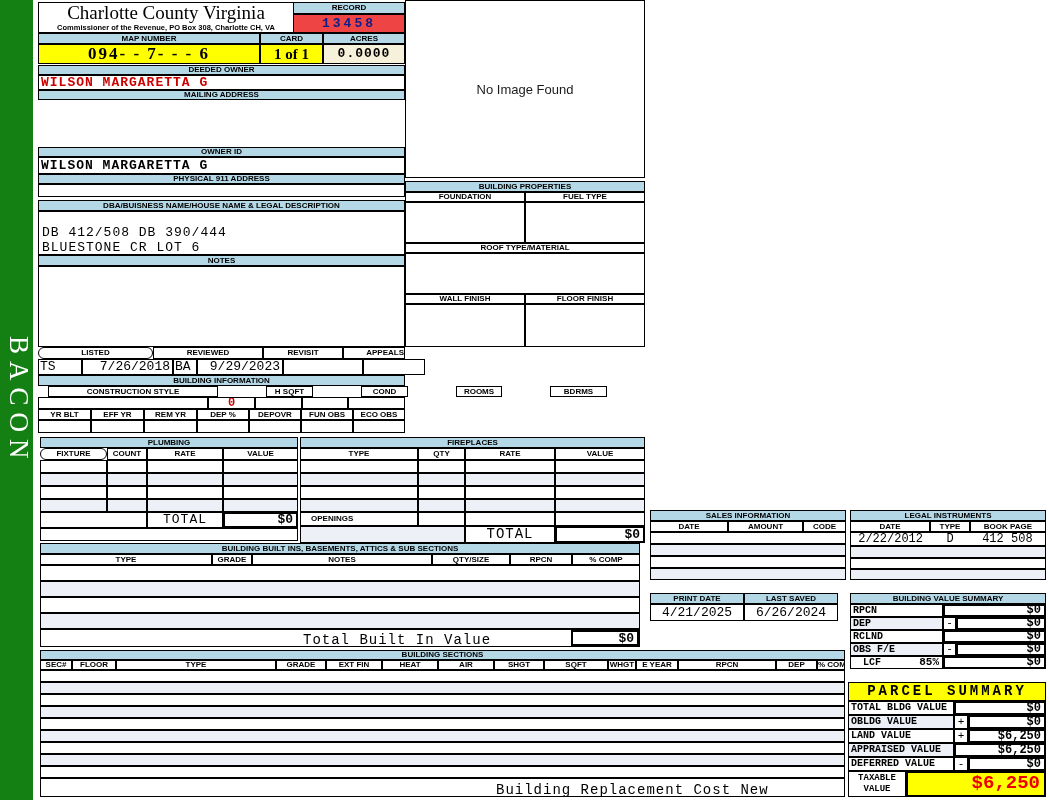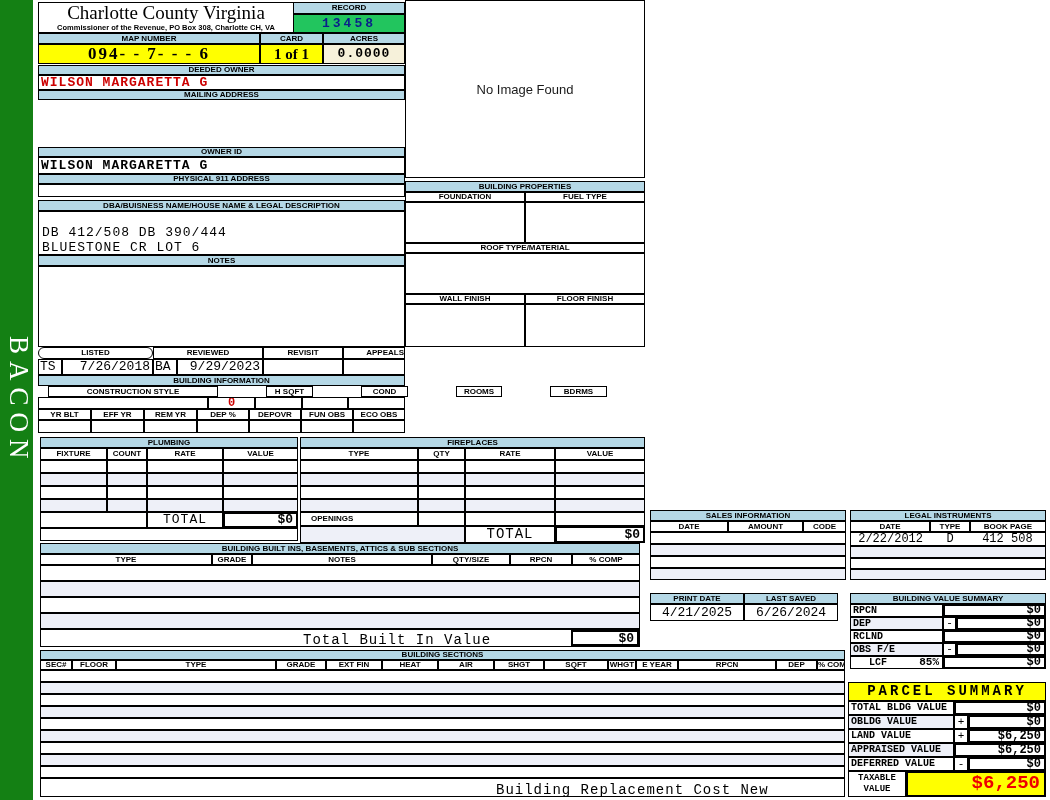--- a/index.html
+++ b/index.html
@@ -30,21 +30,21 @@
     <div class="a" style="left:3px;top:336px;writing-mode:vertical-rl;font-family:'Liberation Serif',serif;
                 font-size:27px;color:#fff;letter-spacing:7px;">BACON</div>
   </div>
 
   <div class="a bx" style="left:38px;top:2px;width:256px;height:31px;">
     <div style="font-family:'Liberation Serif',serif;font-size:19px;text-align:center;line-height:20px;">Charlotte County Virginia</div>
     <div style="font-size:7.5px;font-weight:bold;text-align:center;line-height:9px;white-space:nowrap;">Commissioner of the Revenue, PO Box 308, Charlotte CH, VA</div>
   </div>
 
   <div class="a hdr" style="left:293px;top:2px;width:112px;height:12px;line-height:10px;">RECORD</div>
-  <div class="a bx mono" style="left:293px;top:14px;width:112px;height:19px;background:#22c55e;color:#0b1f8a;
+  <div class="a bx mono" style="left:293px;top:14px;width:112px;height:19px;background:#ef4444;color:#0b1f8a;
               font-weight:bold;font-size:13px;letter-spacing:3px;text-align:center;line-height:17px;">13458</div>
 
   <div class="a hdr" style="left:38px;top:33px;width:222px;height:11px;line-height:9px;">MAP NUMBER</div>
   <div class="a hdr" style="left:260px;top:33px;width:63px;height:11px;line-height:9px;">CARD</div>
   <div class="a hdr" style="left:323px;top:33px;width:82px;height:11px;line-height:9px;">ACRES</div>
   <div class="a bx" style="left:38px;top:44px;width:222px;height:20px;background:#ffff00;font-family:'Liberation Serif',serif;
               font-weight:bold;font-size:17px;letter-spacing:2px;text-align:center;line-height:18px;">094- - 7- - - 6</div>
   <div class="a bx" style="left:260px;top:44px;width:63px;height:20px;background:#ffff00;font-family:'Liberation Serif',serif;
               font-weight:bold;font-size:15px;text-align:center;line-height:18px;">1 of 1</div>
   <div class="a bx mono" style="left:323px;top:44px;width:82px;height:20px;background:#f6f1da;font-weight:bold;font-size:13px;
@@ -72,21 +72,21 @@
   <div class="a hdr" style="left:38px;top:255px;width:367px;height:11px;line-height:9px;">NOTES</div>
   <div class="a bx" style="left:38px;top:266px;width:367px;height:81px;"></div>
 
   <div class="a frow" style="left:38px;top:347px;width:367px;height:12px;">
     <div class="cell ch" style="width:115px;line-height:10px;border-radius:6px;">LISTED</div>
     <div class="cell ch" style="width:110px;line-height:10px;">REVIEWED</div>
     <div class="cell ch" style="width:80px;line-height:10px;">REVISIT</div>
     <div class="cell ch" style="width:62px;line-height:10px;text-align:right;">APPEALS</div>
   </div>
   <div class="a frow mono" style="left:38px;top:359px;width:367px;height:16px;font-size:13px;">
-    <div class="cell" style="width:24px;line-height:14px;padding-left:1px;">TS</div>
+    <div class="cell" style="width:44px;line-height:14px;padding-left:1px;">TS</div>
     <div class="cell" style="width:91px;line-height:14px;text-align:right;padding-right:2px;">7/26/2018</div>
     <div class="cell" style="width:24px;line-height:14px;padding-left:1px;">BA</div>
     <div class="cell" style="width:86px;line-height:14px;text-align:right;padding-right:2px;">9/29/2023</div>
     <div class="cell" style="width:80px;"></div>
     <div class="cell" style="width:62px;"></div>
   </div>
 
   <div class="a hdr" style="left:38px;top:375px;width:367px;height:11px;line-height:9px;">BUILDING INFORMATION</div>
   <div class="a frow" style="left:48px;top:386px;width:367px;height:11px;gap:48px;">
     <div class="cell ch" style="width:170px;line-height:9px;">CONSTRUCTION STYLE</div>
@@ -132,21 +132,21 @@
   <div class="a bx" style="left:525px;top:202px;width:120px;height:41px;"></div>
   <div class="a ch" style="left:405px;top:243px;width:240px;height:10px;line-height:8px;">ROOF TYPE/MATERIAL</div>
   <div class="a bx" style="left:405px;top:253px;width:240px;height:41px;"></div>
   <div class="a ch" style="left:405px;top:294px;width:120px;height:10px;line-height:8px;">WALL FINISH</div>
   <div class="a ch" style="left:525px;top:294px;width:120px;height:10px;line-height:8px;">FLOOR FINISH</div>
   <div class="a bx" style="left:405px;top:304px;width:120px;height:43px;"></div>
   <div class="a bx" style="left:525px;top:304px;width:120px;height:43px;"></div>
 
   <div class="a hdr" style="left:40px;top:437px;width:258px;height:11px;line-height:9px;">PLUMBING</div>
   <div class="a frow" style="left:40px;top:448px;width:258px;height:12px;">
-    <div class="cell ch" style="width:67px;line-height:10px;">FIXTURE</div>
+    <div class="cell ch" style="width:67px;line-height:10px;border-radius:6px;">FIXTURE</div>
     <div class="cell ch" style="width:40px;line-height:10px;">COUNT</div>
     <div class="cell ch" style="width:76px;line-height:10px;">RATE</div>
     <div class="cell ch" style="width:75px;line-height:10px;">VALUE</div>
   </div>
   <div class="a frow" style="left:40px;top:460px;width:258px;height:13px;">
     <div class="cell" style="width:67px;"></div>
       <div class="cell" style="width:40px;"></div>
       <div class="cell" style="width:76px;"></div>
       <div class="cell" style="width:75px;"></div>
   </div>
@@ -310,21 +310,21 @@
   <div class="a frow" style="left:850px;top:630px;width:196px;height:13px;">
     <div class="cell mono" style="width:93px;font-weight:bold;font-size:10px;line-height:11px;padding-left:2px;">RCLND</div>
     <div class="cell vbox mono" style="width:103px;font-size:12px;line-height:9px;padding-right:3px;">$0</div>
   </div>
   <div class="a frow" style="left:850px;top:643px;width:196px;height:13px;">
     <div class="cell tint mono" style="width:93px;font-weight:bold;font-size:10px;line-height:11px;padding-left:2px;">OBS F/E</div>
     <div class="cell mono" style="width:13px;font-size:11px;text-align:center;line-height:11px;">-</div>
     <div class="cell vbox mono" style="width:90px;font-size:12px;line-height:9px;padding-right:3px;">$0</div>
   </div>
   <div class="a frow" style="left:850px;top:656px;width:196px;height:13px;">
-    <div class="cell mono" style="width:93px;font-weight:bold;font-size:10px;line-height:11px;padding-left:18px;display:flex;justify-content:space-between;">
+    <div class="cell mono" style="width:93px;font-weight:bold;font-size:10px;line-height:11px;padding-left:12px;display:flex;justify-content:space-between;">
       <span>LCF</span>
       <span style="padding-right:3px;font-size:11px;">85%</span>
     </div>
     <div class="cell vbox mono" style="width:103px;font-size:12px;line-height:9px;padding-right:3px;">$0</div>
   </div>
 
   <div class="a bx mono" style="left:848px;top:682px;width:198px;height:19px;background:#ffff00;font-weight:bold;font-size:14px;
               letter-spacing:3px;text-align:center;line-height:17px;">PARCEL SUMMARY</div>
   <div class="a frow" style="left:848px;top:701px;width:198px;height:14px;">
     <div class="cell mono" style="width:106px;font-weight:bold;font-size:10px;line-height:12px;padding-left:2px;">TOTAL BLDG VALUE</div>

